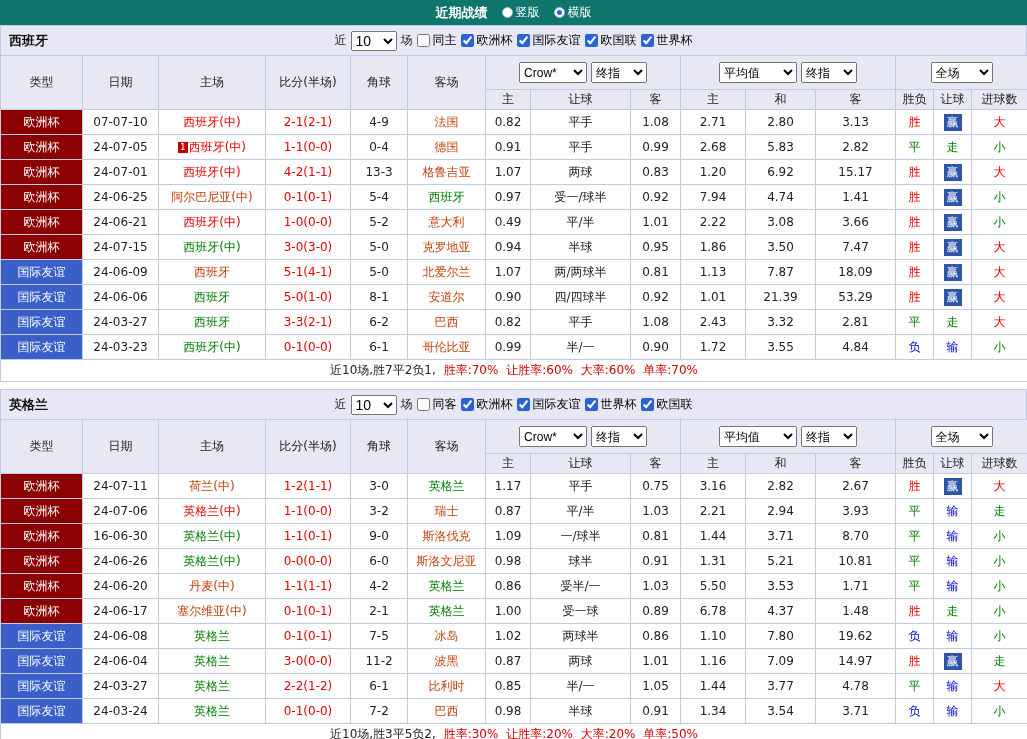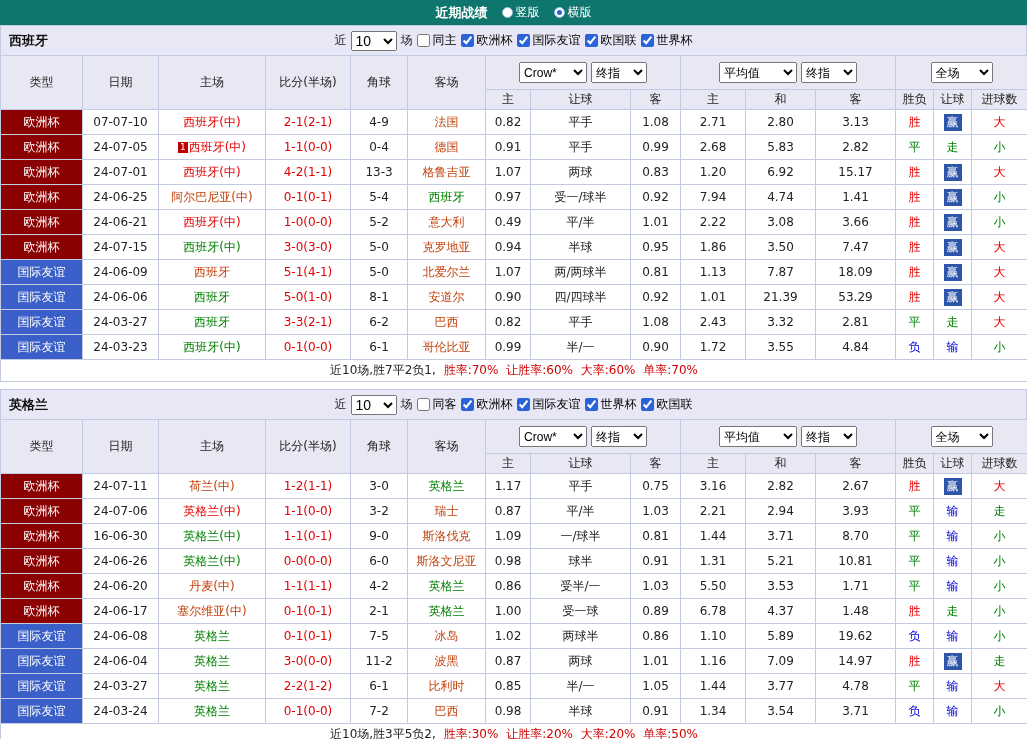--- a/index.html
+++ b/index.html
@@ -546,21 +546,21 @@
           <td class="ctype friendly">国际友谊</td>
           <td>24-06-08</td>
           <td><span class="t-green">英格兰</span></td>
           <td><span class="t-score">0-1(0-1)</span></td>
           <td>7-5</td>
           <td><span class="t-black">冰岛</span></td>
           <td>1.02</td>
           <td>两球半</td>
           <td>0.86</td>
           <td>1.10</td>
-          <td>5.89</td>
+          <td>7.80</td>
           <td>19.62</td>
           <td><span class="res-lose">负</span></td>
           <td><span class="hcp-shu">输</span></td>
           <td><span class="goal-small">小</span></td>
         </tr>
         <tr>
           <td class="ctype friendly">国际友谊</td>
           <td>24-06-04</td>
           <td><span class="t-green">英格兰</span></td>
           <td><span class="t-score">3-0(0-0)</span></td>

